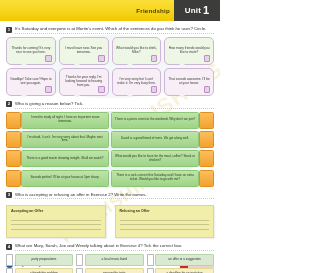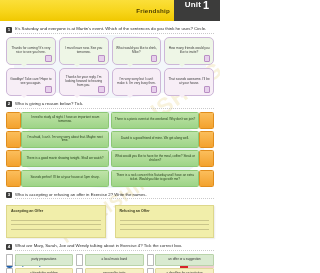--- a/index.html
+++ b/index.html
@@ -15,21 +15,21 @@
     background:linear-gradient(180deg,#fbdf3a 0%,#f7d51b 55%,#f0c800 100%);
     display:flex;align-items:stretch;justify-content:flex-end;
   }
   .header-title{
     display:flex;align-items:center;
     font-size:6.2px;font-weight:bold;color:#4a3c00;
     padding-right:4px;letter-spacing:.2px;
   }
   .unit-box{
     width:46px;background:#3c3c3b;color:#ffffff;
-    display:flex;align-items:flex-start;justify-content:center;
+    display:flex;align-items:center;justify-content:center;
     gap:2px;
   }
   .unit-word{font-size:8px;font-weight:bold;letter-spacing:.2px;}
   .unit-num{font-size:11px;font-weight:bold;line-height:1;}
   
   .page{position:relative;padding:0 6px;}
   .wm{
     position:absolute;left:88px;top:70px;
     transform:rotate(-35deg);
     font-size:22px;font-weight:bold;color:#f3e9c0;

